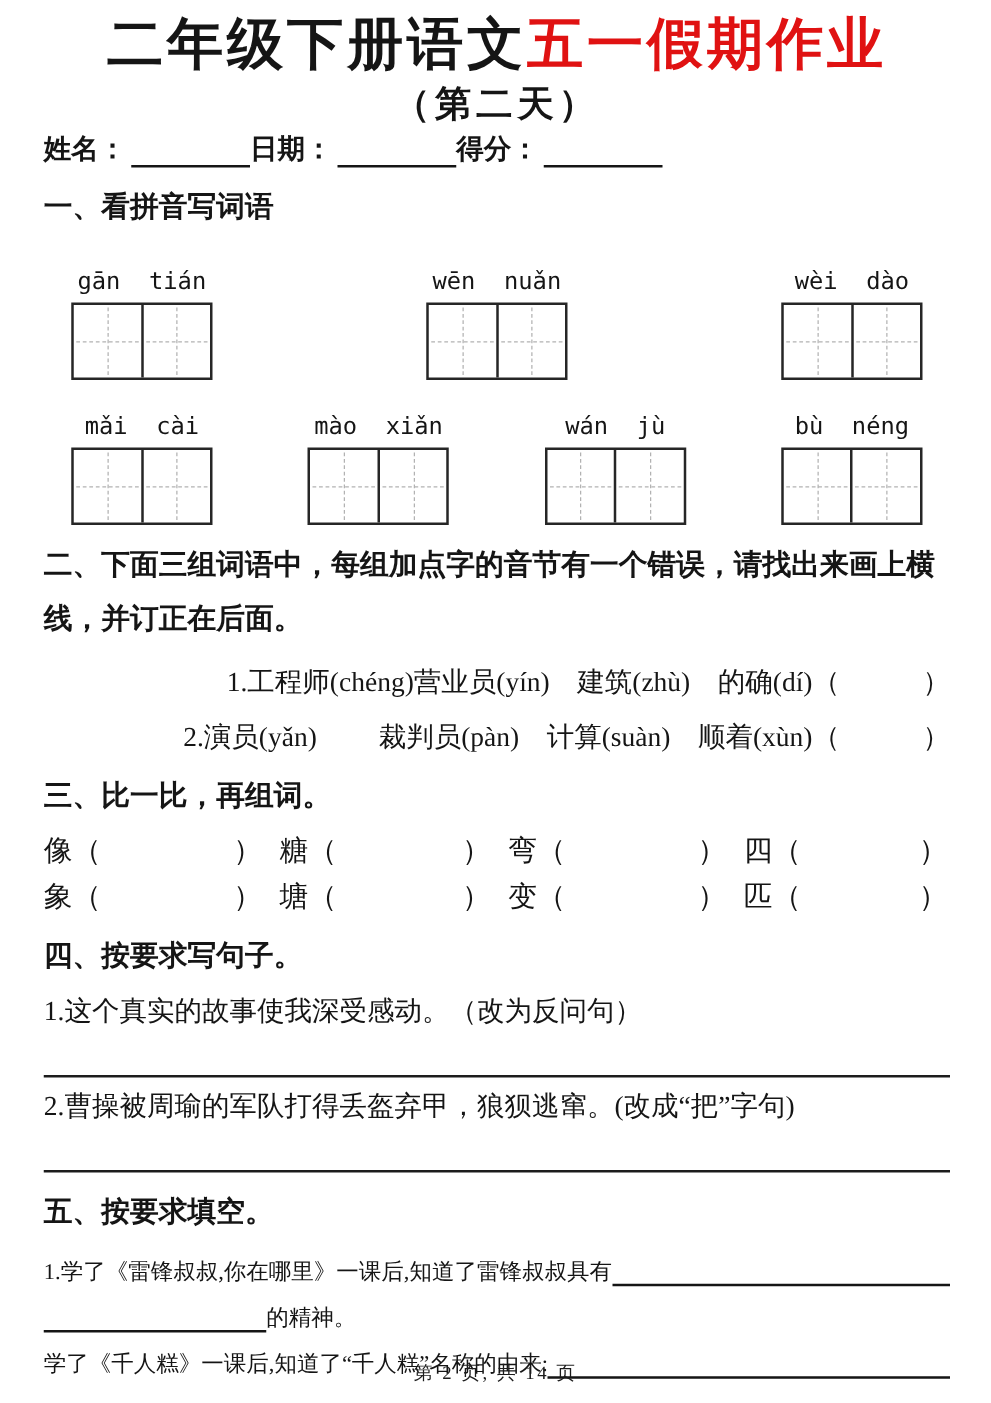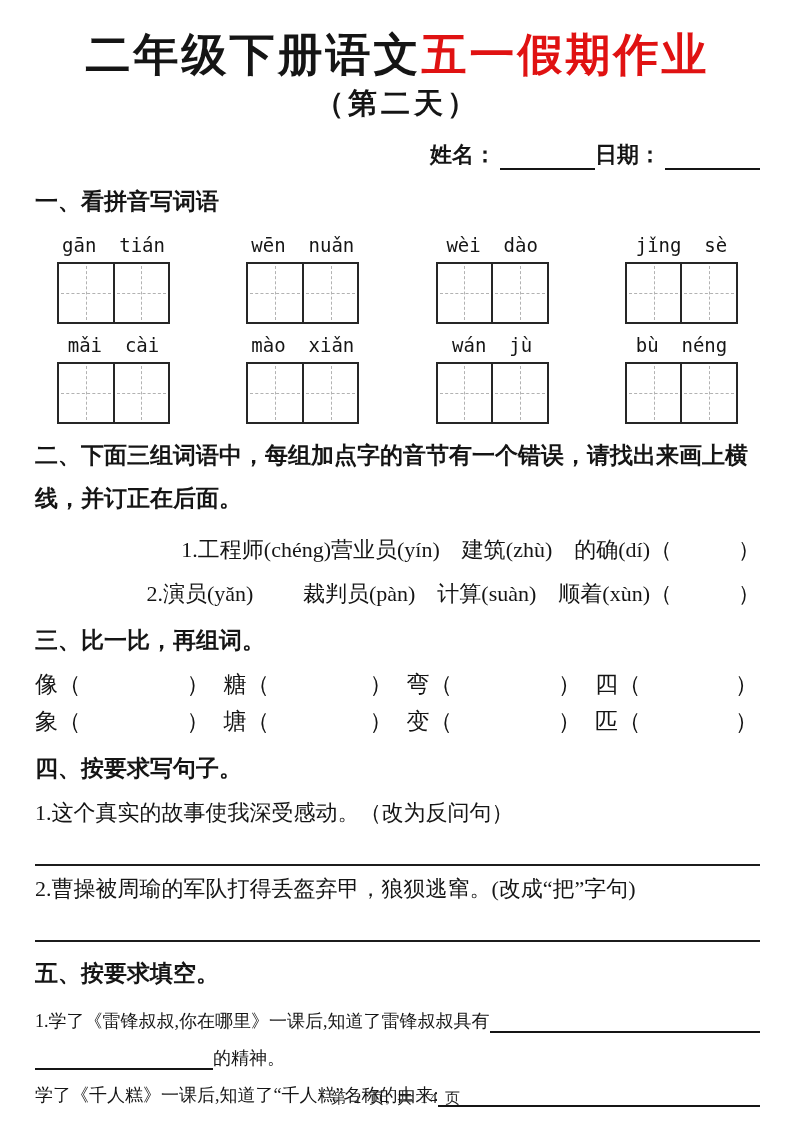--- a/index.html
+++ b/index.html
@@ -2,21 +2,21 @@
 <html><head>
 <meta charset="utf-8">
 <style>
   * { margin: 0; padding: 0; box-sizing: border-box; }
   html, body { background: #ffffff; }
   .page {
     position: relative;
     width: 793px; height: 1122px;
     margin: 0 auto;
     background: #ffffff;
-    padding: 28px 33px 0 35px;
+    padding: 8px 33px 0 35px;
     overflow: hidden;
     font-family: "Liberation Serif", "DejaVu Serif", serif;
     color: #151515;
   }
   
   .title {
     text-align: center;
     font-size: 45px;
     font-weight: 900;
     letter-spacing: 3px;
@@ -27,22 +27,22 @@
   .subtitle {
     text-align: center;
     font-size: 29px;
     font-weight: 900;
     letter-spacing: 4px;
     margin-top: 2px;
   }
   
   .info-row {
     display: flex;
-    justify-content: flex-end;
-    margin-top: 16px;
+    justify-content: flex-start;
+    margin-top: 0;
     font-size: 22px;
     font-weight: 700;
     align-items: flex-end;
     font-family: Liberation Serif, serif;
   }
   .info-item { display: flex; align-items: flex-end; }
   .blank {
     display: inline-block;
     border-bottom: 2px solid #151515;
     height: 24px;
@@ -54,21 +54,21 @@
     font-weight: 700;
     margin-top: 10px;
     line-height: 1.9;
   }
   
   .pinyin-row {
     display: flex;
     justify-content: space-between;
     margin: 10px 22px 0 22px;
   }
-  .pinyin-group { width: 113px; }
+  .pinyin-group { width: 113px; margin-top: 16px; }
   .pinyin {
     font-family: "DejaVu Sans Mono", monospace;
     font-size: 19px;
     text-align: center;
     white-space: pre;
     margin-bottom: 6px;
   }
   .tz-pair {
     display: flex;
     border: 2px solid #262626;
@@ -157,20 +157,24 @@
 
   <div class="info-row">
     <div class="info-item">
       <span>姓名：</span>
       <span class="blank"></span>
     </div>
     <div class="info-item">
       <span>日期：</span>
       <span class="blank"></span>
     </div>
+    <div class="info-item">
+      <span>得分：</span>
+      <span class="blank"></span>
+    </div>
   </div>
 
   <section>
     <h2 class="sec-heading">一、看拼音写词语</h2>
     <div class="pinyin-row">
       <div class="pinyin-group">
         <div class="pinyin">gān  tián</div>
         <div class="tz-pair">
             <div class="tz-cell"></div>
             <div class="tz-cell"></div>
@@ -178,27 +182,20 @@
       </div>
       <div class="pinyin-group">
         <div class="pinyin">wēn  nuǎn</div>
         <div class="tz-pair">
             <div class="tz-cell"></div>
             <div class="tz-cell"></div>
           </div>
       </div>
       <div class="pinyin-group">
         <div class="pinyin">wèi  dào</div>
-        <div class="tz-pair">
-            <div class="tz-cell"></div>
-            <div class="tz-cell"></div>
-          </div>
-      </div>
-      <div class="pinyin-group">
-        <div class="pinyin">jǐng  sè</div>
         <div class="tz-pair">
             <div class="tz-cell"></div>
             <div class="tz-cell"></div>
           </div>
       </div>
     </div>
     <div class="pinyin-row">
       <div class="pinyin-group">
         <div class="pinyin">mǎi  cài</div>
         <div class="tz-pair">

